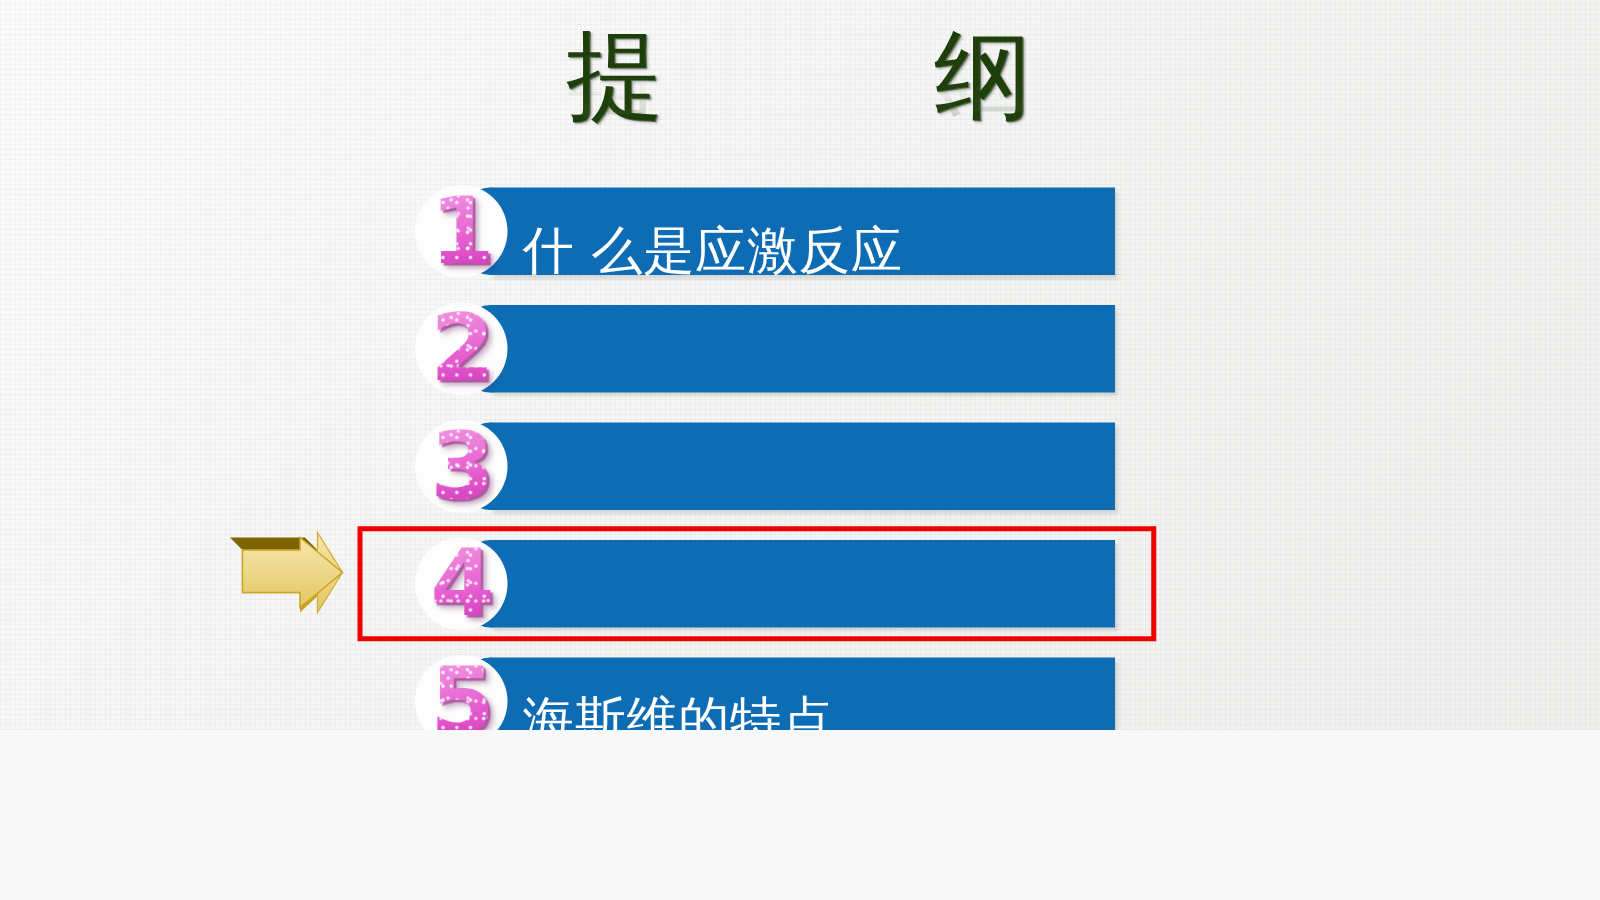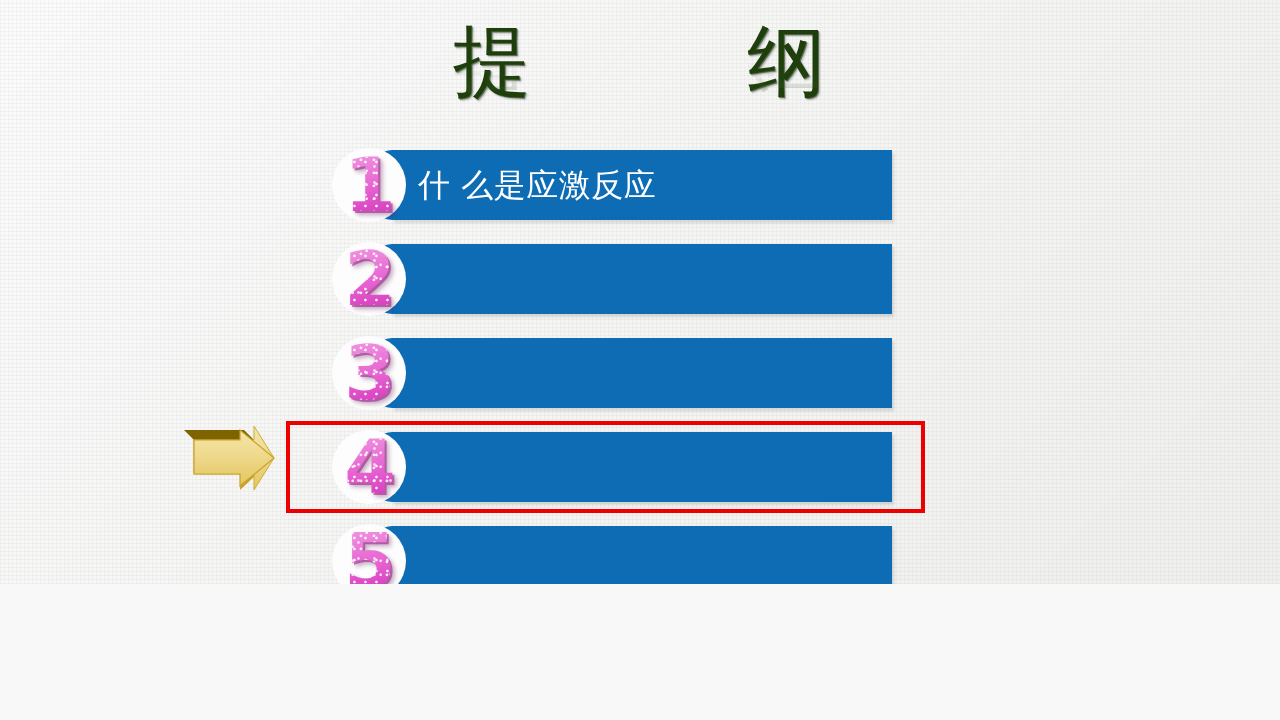--- a/index.html
+++ b/index.html
@@ -140,25 +140,25 @@
     -webkit-background-clip: text;
     background-clip: text;
     text-shadow: none;
     filter: drop-shadow(2px 2px 0 rgba(150,25,130,0.55)) drop-shadow(3px 3px 2px rgba(90,10,80,0.35));
   }
 
   
   .row-label {
     position: absolute;
     left: 88px;
-    top: 0;
+    top: 15px;
     height: 70px;
     line-height: 70px;
     font-family: "DejaVu Serif", "Liberation Serif", serif;
-    font-size: 32px;
+    font-size: 41px;
     font-weight: 400;
     color: #ffffff;
     white-space: pre;
     letter-spacing: 0.5px;
   }
 
   
   #highlight-box {
     position: absolute;
     border: 4px solid #ee0000;
@@ -209,20 +209,21 @@
     <div class="outline-row" style="top:432px;">
       <div class="row-bar"></div>
       <div class="row-disc"></div>
       <div class="row-number">4</div>
     </div>
 
     <div class="outline-row" style="top:526px;">
       <div class="row-bar"></div>
       <div class="row-disc"></div>
       <div class="row-number">5</div>
+      <div class="row-label">海斯维的特点</div>
     </div>
   </div>
 
   <div id="highlight-box" style="left:286px; top:421px; width:639px; height:92px;"></div>
 
   <div id="pointer-arrow">
     <svg width="102" height="72" viewBox="0 0 102 72" xmlns="http://www.w3.org/2000/svg">
       <defs>
         <linearGradient id="arrowBody" x1="0" y1="0" x2="0" y2="1">
           <stop offset="0%" stop-color="#f6e5a8"></stop>

